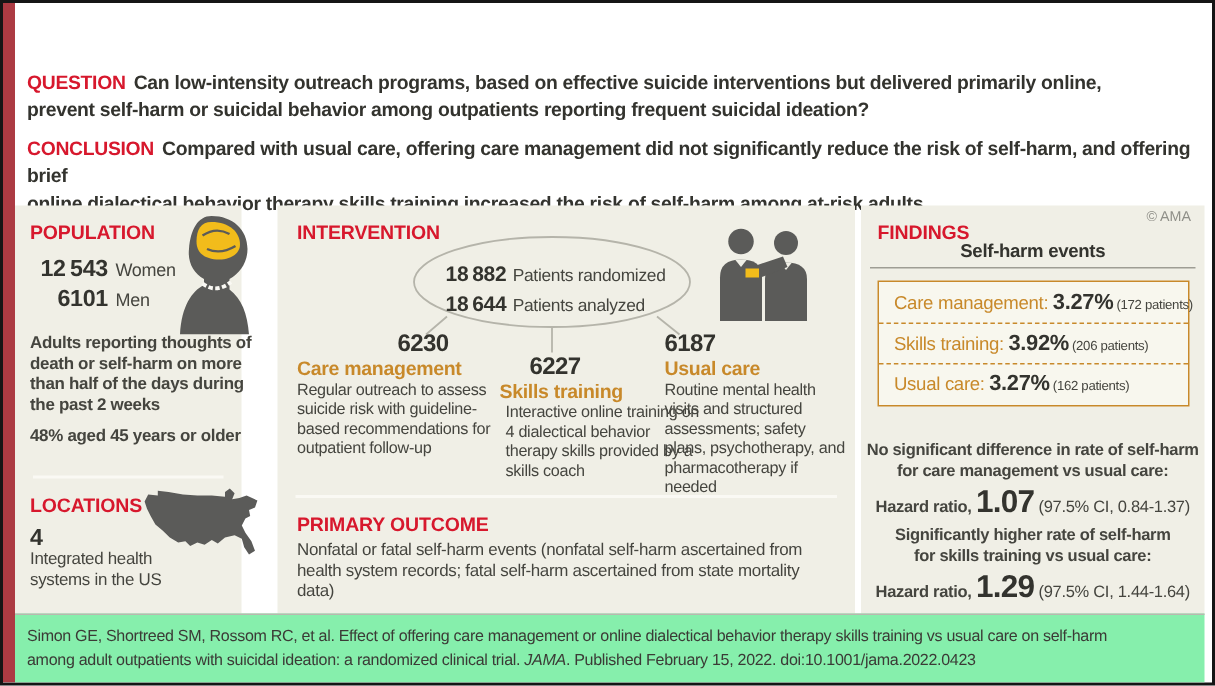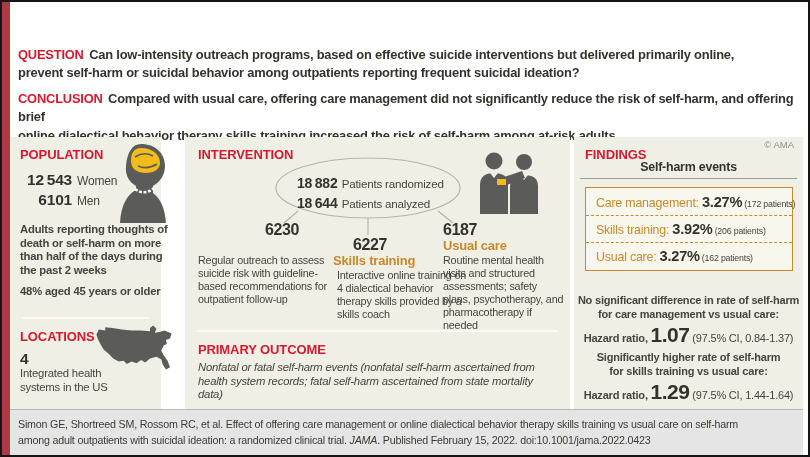--- a/index.html
+++ b/index.html
@@ -57,21 +57,21 @@
   .frow .lab{font-size:12.4px; font-weight:normal; color:var(--orange);}
   .frow .val{font-size:14.6px; font-weight:bold; color:var(--dark); margin-left:3px;}
   .frow .pat{font-size:8.8px; color:var(--text); margin-left:2px;}
   .result{position:absolute; left:0; width:100%; text-align:center;
           font-size:11px; font-weight:bold; color:var(--text); line-height:1.28;}
   .hr-line{margin-top:1px; white-space:nowrap;}
   .hr-line .hrv{font-size:21px; letter-spacing:-0.5px; color:var(--dark);}
   .hr-line .ci{font-weight:normal; font-size:11px;}
   .r1{top:156px;} .r2{top:213px;}
   
-  .citation{position:absolute; left:8px; top:407px; width:793px; height:46px; background:#e5e5e5;
+  .citation{position:absolute; left:8px; top:407px; width:793px; height:46px; background:#86efac;
             border-top:1px solid var(--line_gray,#B9B8AF); padding:7px 0 0 8px;
             font-size:10.7px; color:#3B3B36; line-height:1.45;}
   .citation .jrnl{font-style:italic;}
   svg .fill-gray{fill:var(--icon_gray,#5B5B59);}
   svg .fill-yel{fill:var(--yellow,#F2BC1B);}
 </style>
 </head>
 <body>
 
 <div class="frame">
@@ -144,34 +144,35 @@
       <path class="fill-gray" d="M33,62 L33,34 Q33,23 47,23 Q61,23 61,34 L61,62 Z"></path>
       <path d="M43,23 L47,28 L51,23" fill="#F0EFE6"></path>
       <circle class="fill-gray" cx="17" cy="9" r="8.5"></circle>
       <path class="fill-gray" d="M3,62 L3,33 Q3,21 17,21 Q30,21 31,31 L31,62 Z"></path>
       <path class="fill-gray" d="M27,25 L45,19 L48,26 L30,33 Z"></path>
       <path d="M13,21 L17,26 L21,21" fill="#F0EFE6"></path>
       <rect class="fill-yel" x="20" y="27" width="9" height="6"></rect>
     </svg>
 
     <div class="grp-n" style="left:80px; top:84px;">6230</div>
+    <div class="grp-name" style="left:13px; top:101px;">Care management</div>
     <div class="desc" style="left:13px; top:117px; width:132px;">Regular outreach to assess suicide risk with guideline-based recommendations for outpatient follow-up</div>
 
     <div class="grp-n" style="left:168px; top:99px;">6227</div>
     <div class="grp-name" style="left:148px; top:116px;">Skills training</div>
     <div class="desc" style="left:152px; top:132px; width:131px;">Interactive online training on 4 dialectical behavior therapy skills provided by a skills coach</div>
 
     <div class="grp-n" style="left:258px; top:84px;">6187</div>
     <div class="grp-name" style="left:258px; top:101px;">Usual care</div>
     <div class="desc" style="left:258px; top:117px; width:122px;">Routine mental health visits and structured assessments; safety plans, psychotherapy, and pharmacotherapy if needed</div>
 
     <div class="white-rule" style="top:193px;"></div>
 
     <div class="sec-title" style="left:13px; top:205px;">PRIMARY OUTCOME</div>
-    <div class="desc" style="left:13px; top:224px; width:362px; font-size:11.3px;font-style:italic;">Nonfatal or fatal self-harm events (nonfatal self-harm ascertained from health system records; fatal self-harm ascertained from state mortality data)</div>
+    <div class="desc" style="left:13px; top:224px; width:362px; font-size:11.3px;">Nonfatal or fatal self-harm events (nonfatal self-harm ascertained from health system records; fatal self-harm ascertained from state mortality data)</div>
   </div>
 
   <div class="panel p-find">
     <div class="copyright">© AMA</div>
     <div class="sec-title" style="left:11px; top:10px;">FINDINGS</div>
     <div class="subtitle">Self-harm events</div>
     <div class="sub-rule"></div>
 
     <div class="fbox">
       <div class="frow">

